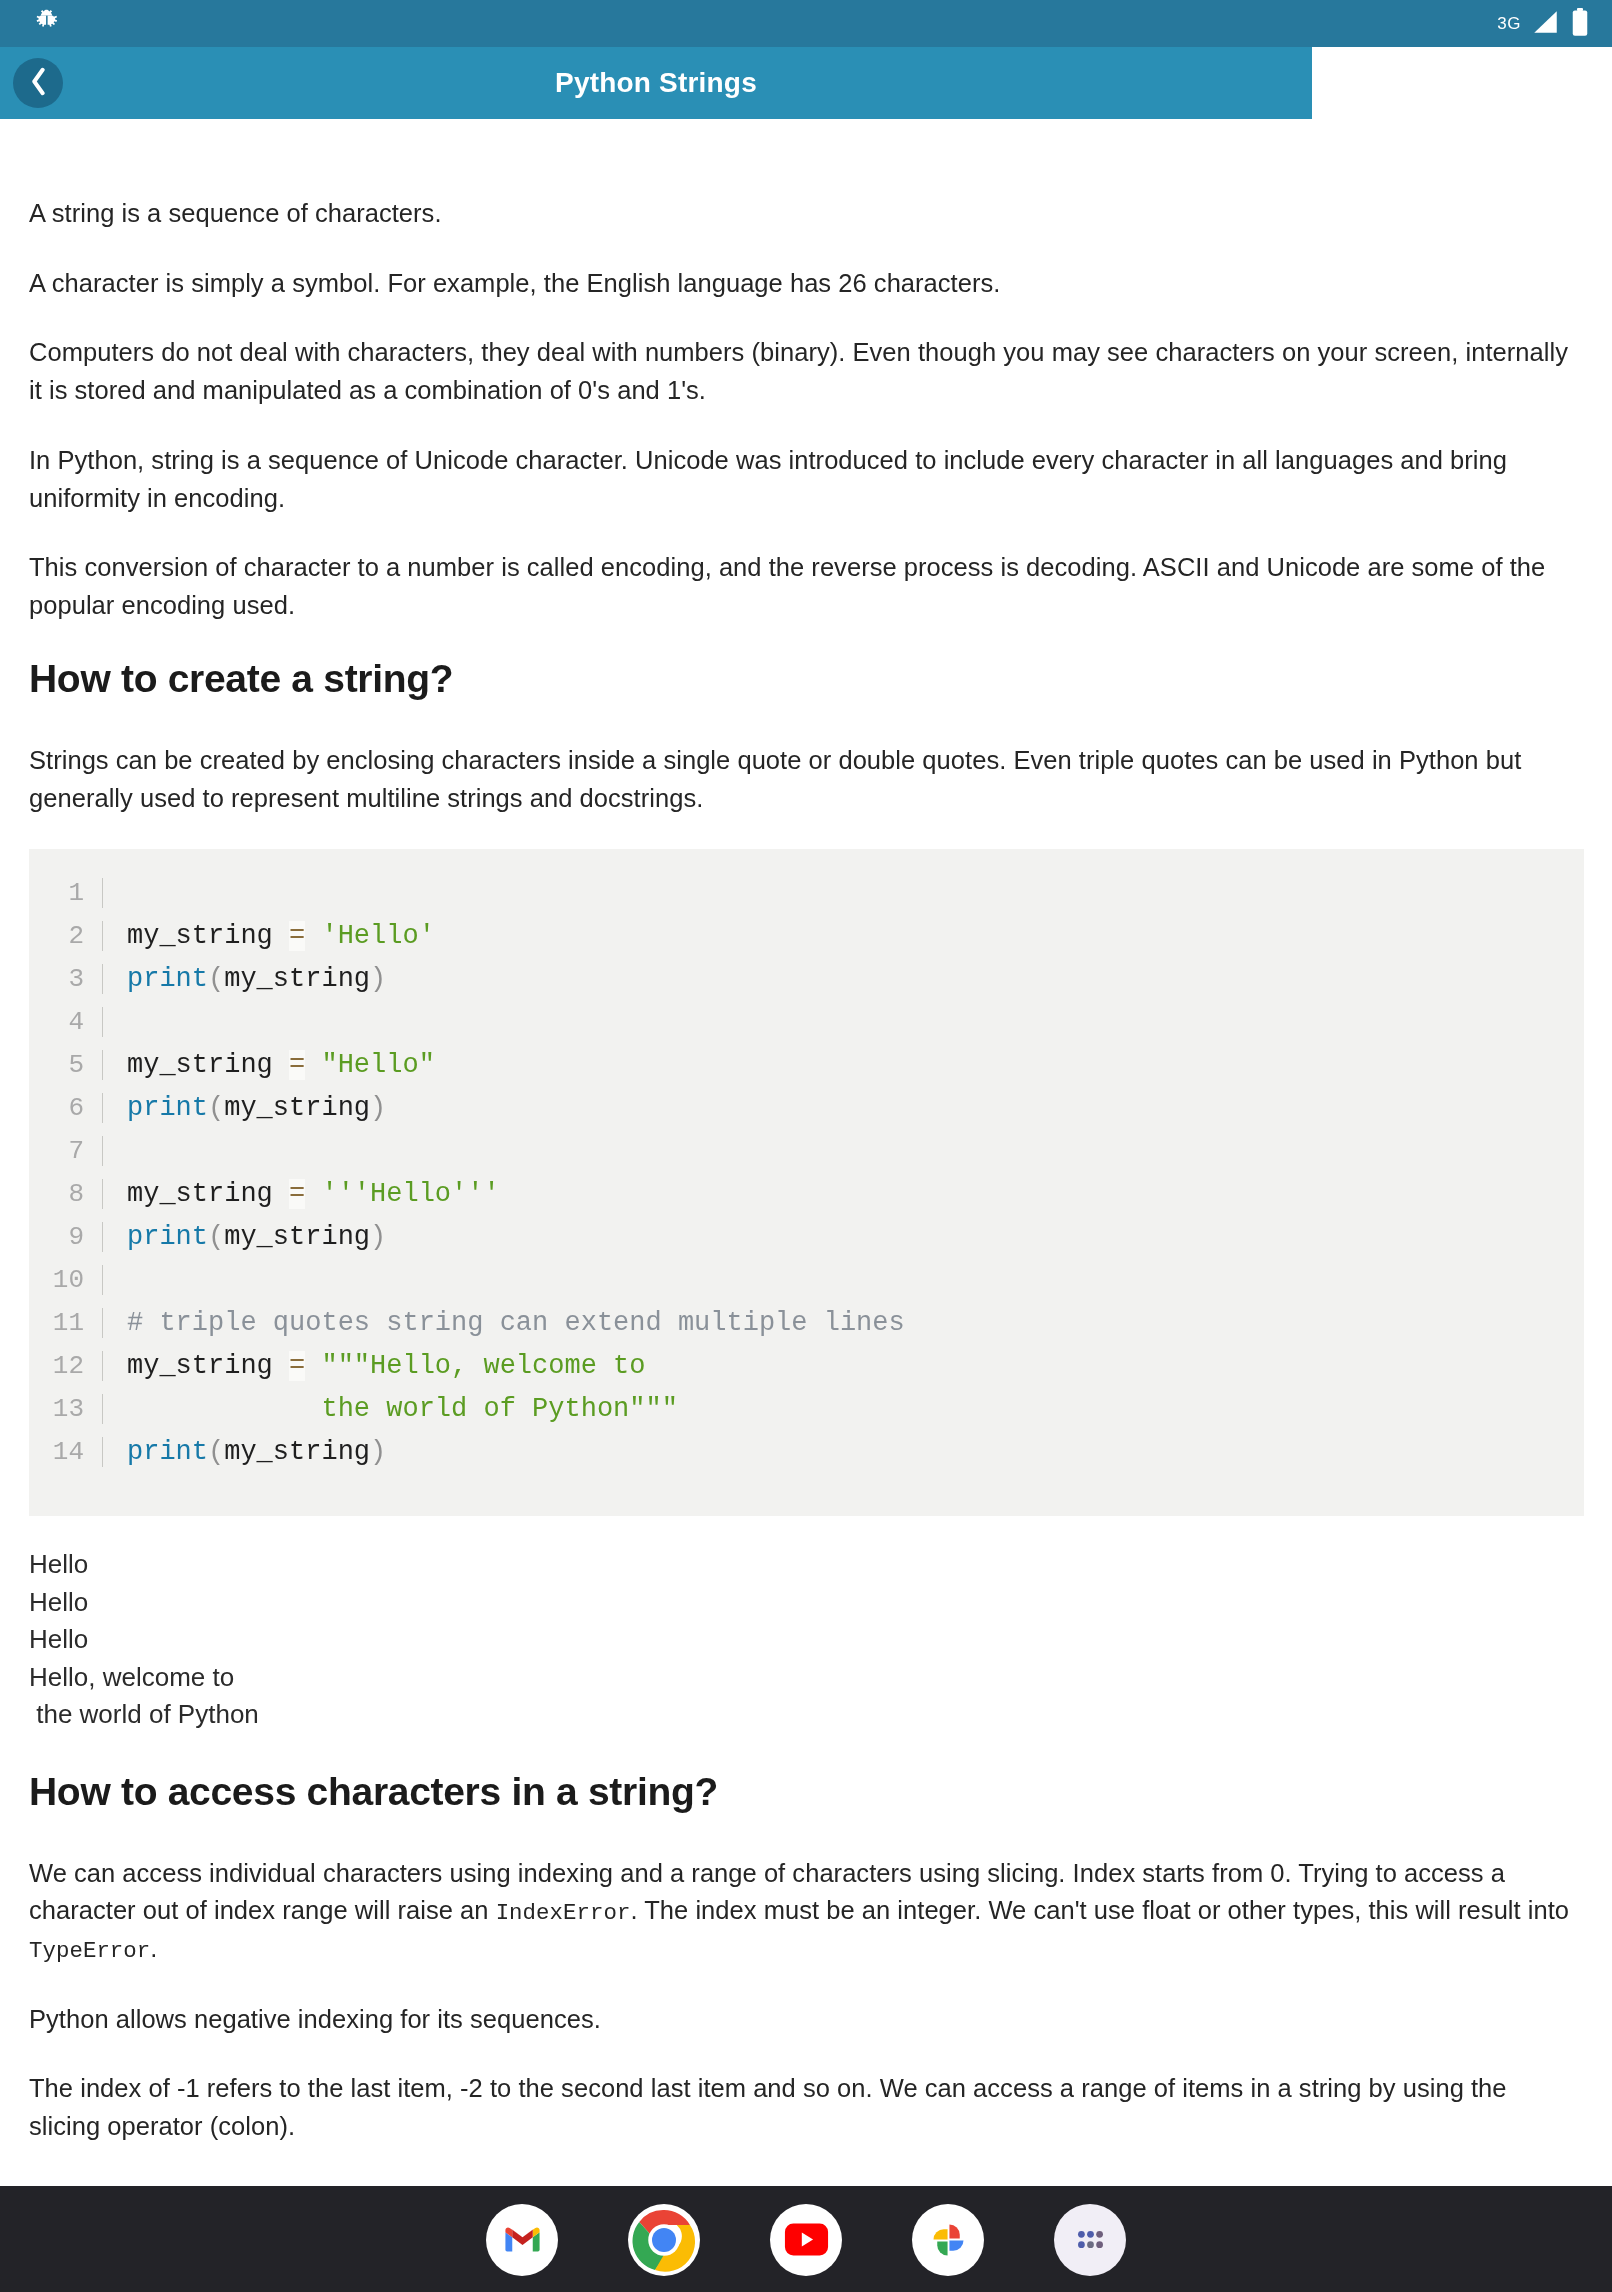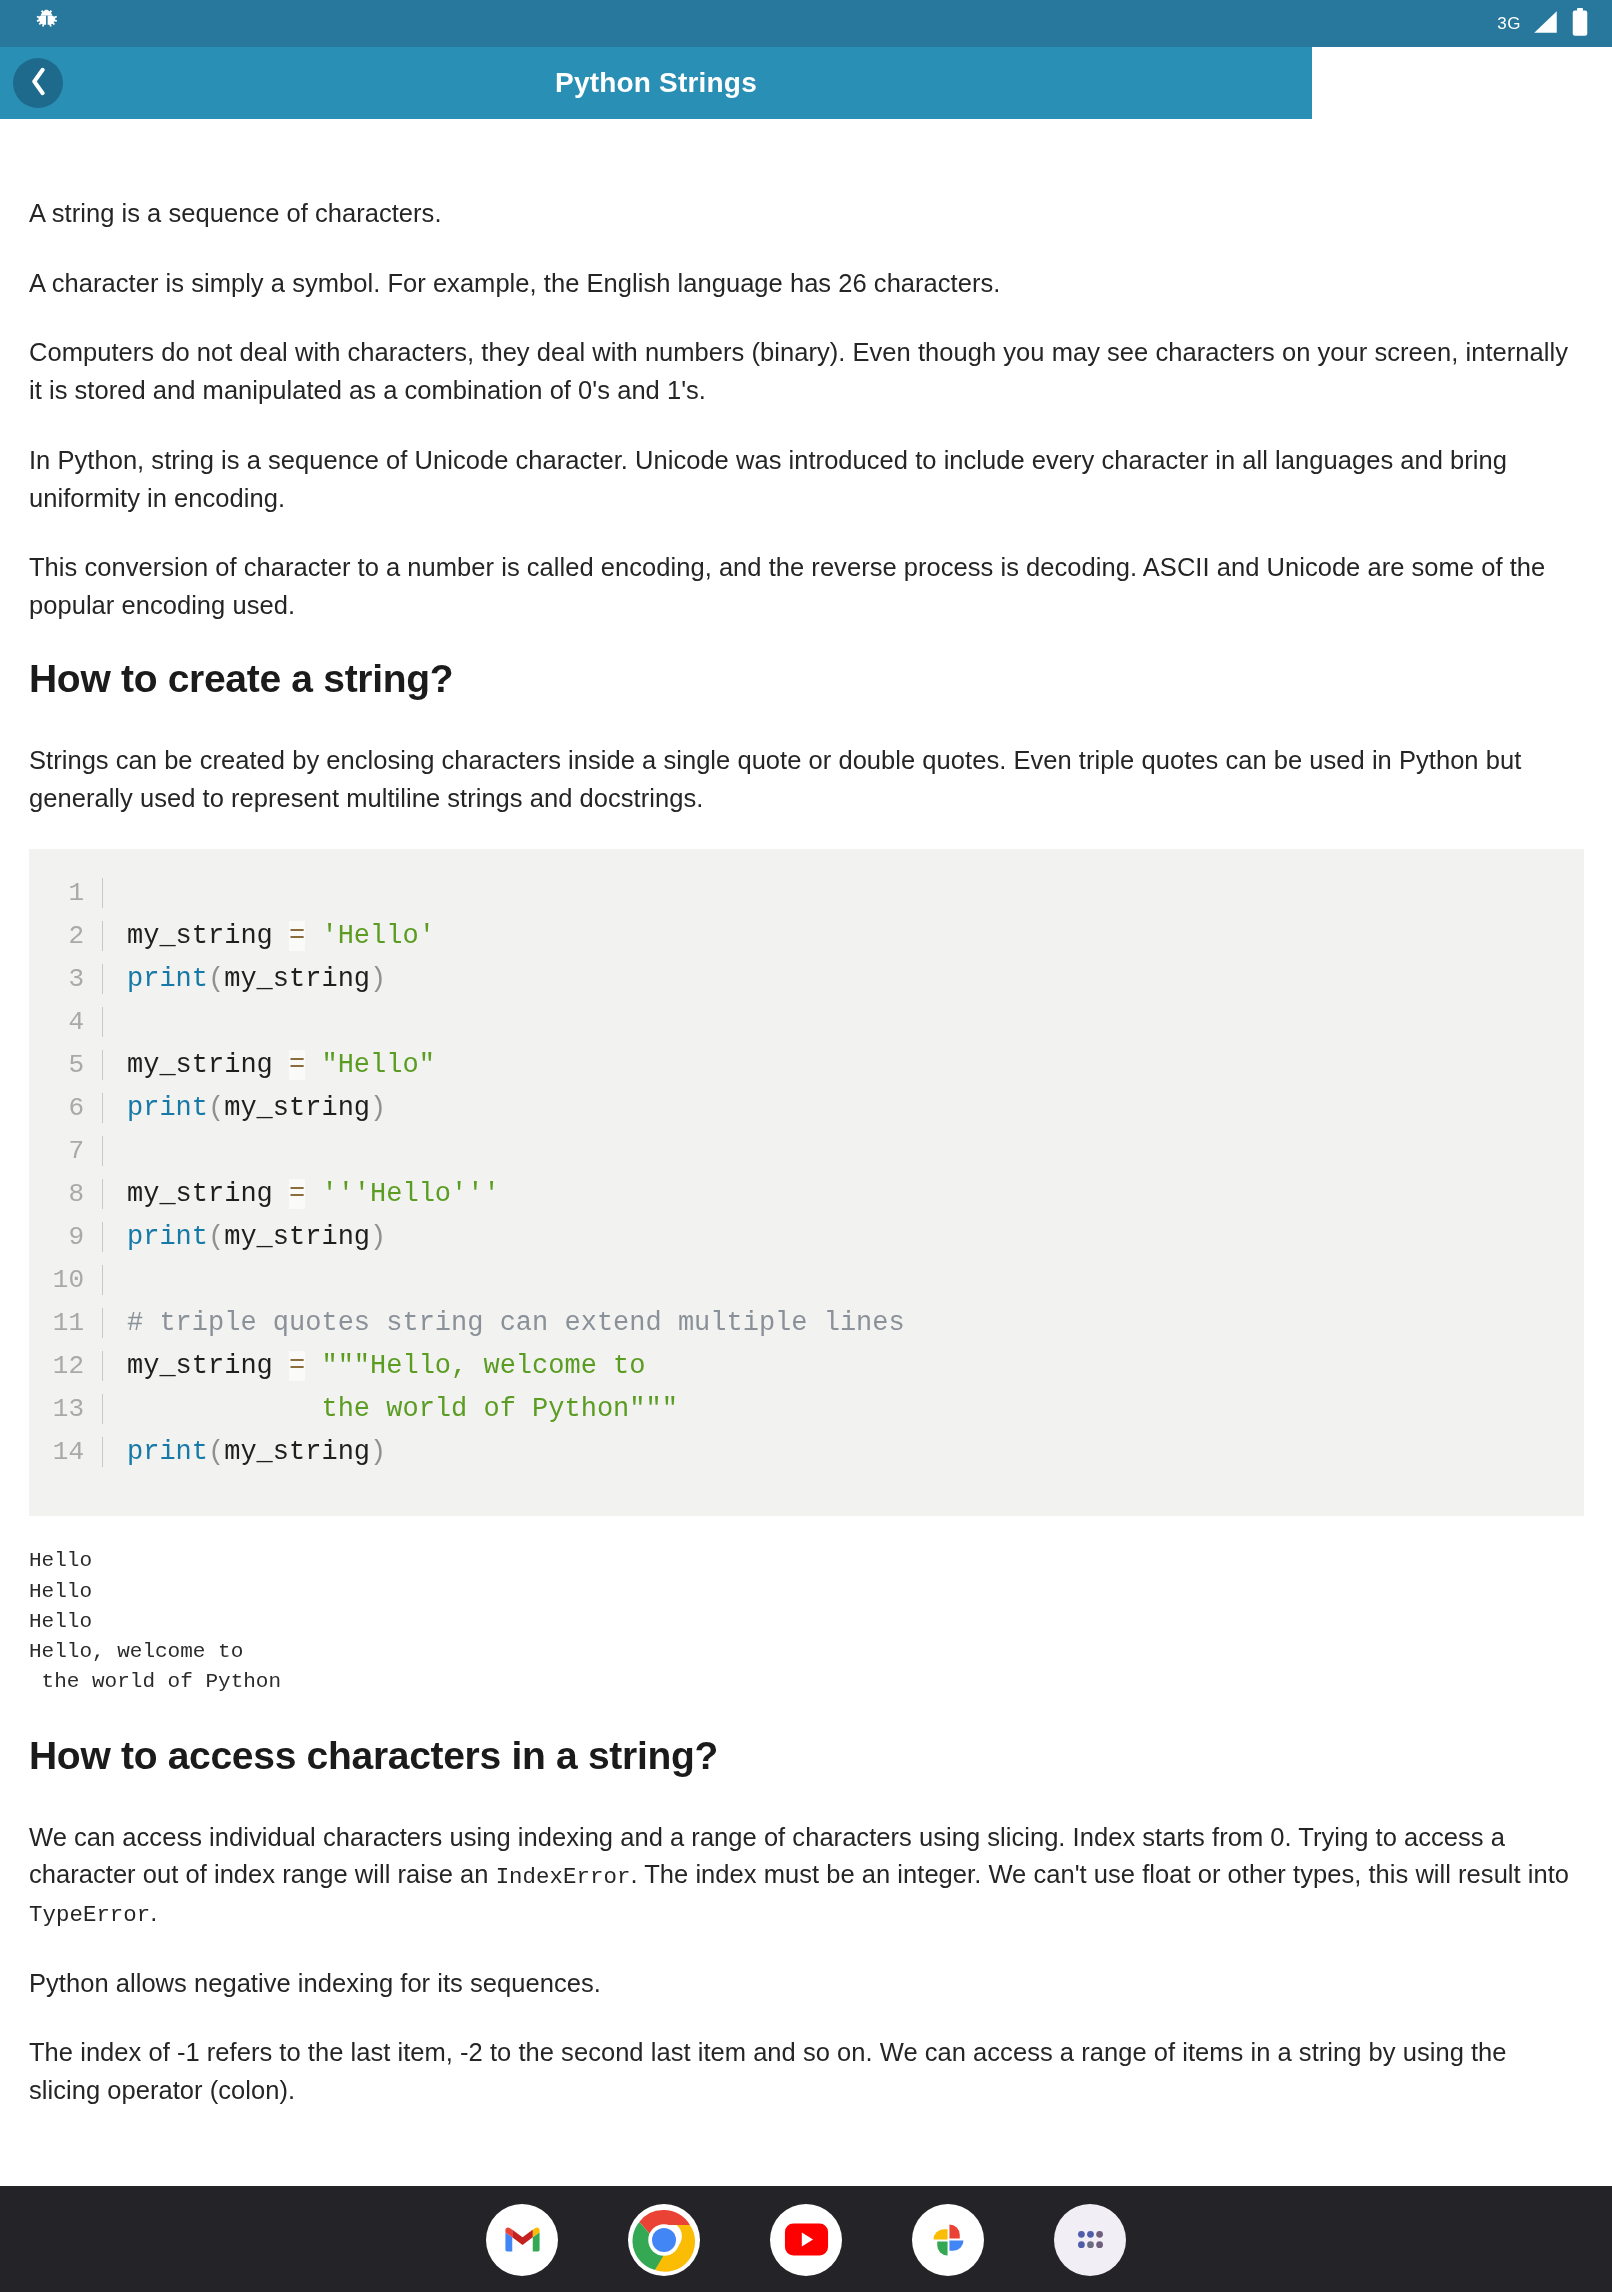--- a/index.html
+++ b/index.html
@@ -156,22 +156,22 @@
   }
   .tok-var    { color: #1f1f1f; }
   .tok-op     { color: #8a6d3b; background: #fafaf8; }
   .tok-str    { color: #5b9c22; }
   .tok-fn     { color: #1679a8; }
   .tok-paren  { color: #909090; }
   .tok-comment{ color: #8a9199; }
 
   
   .output-block {
-    font-family: Liberation Mono, monospace;
-    font-size: 21px;
+    font-family: Liberation Sans, sans-serif;
+    font-size: 26px;
     line-height: 1.44;
     color: #2b2b2b;
     white-space: pre;
     margin: 0 0 36px 0;
   }
 
   
   #nav-bar {
     position: absolute;
     bottom: 0; left: 0;

